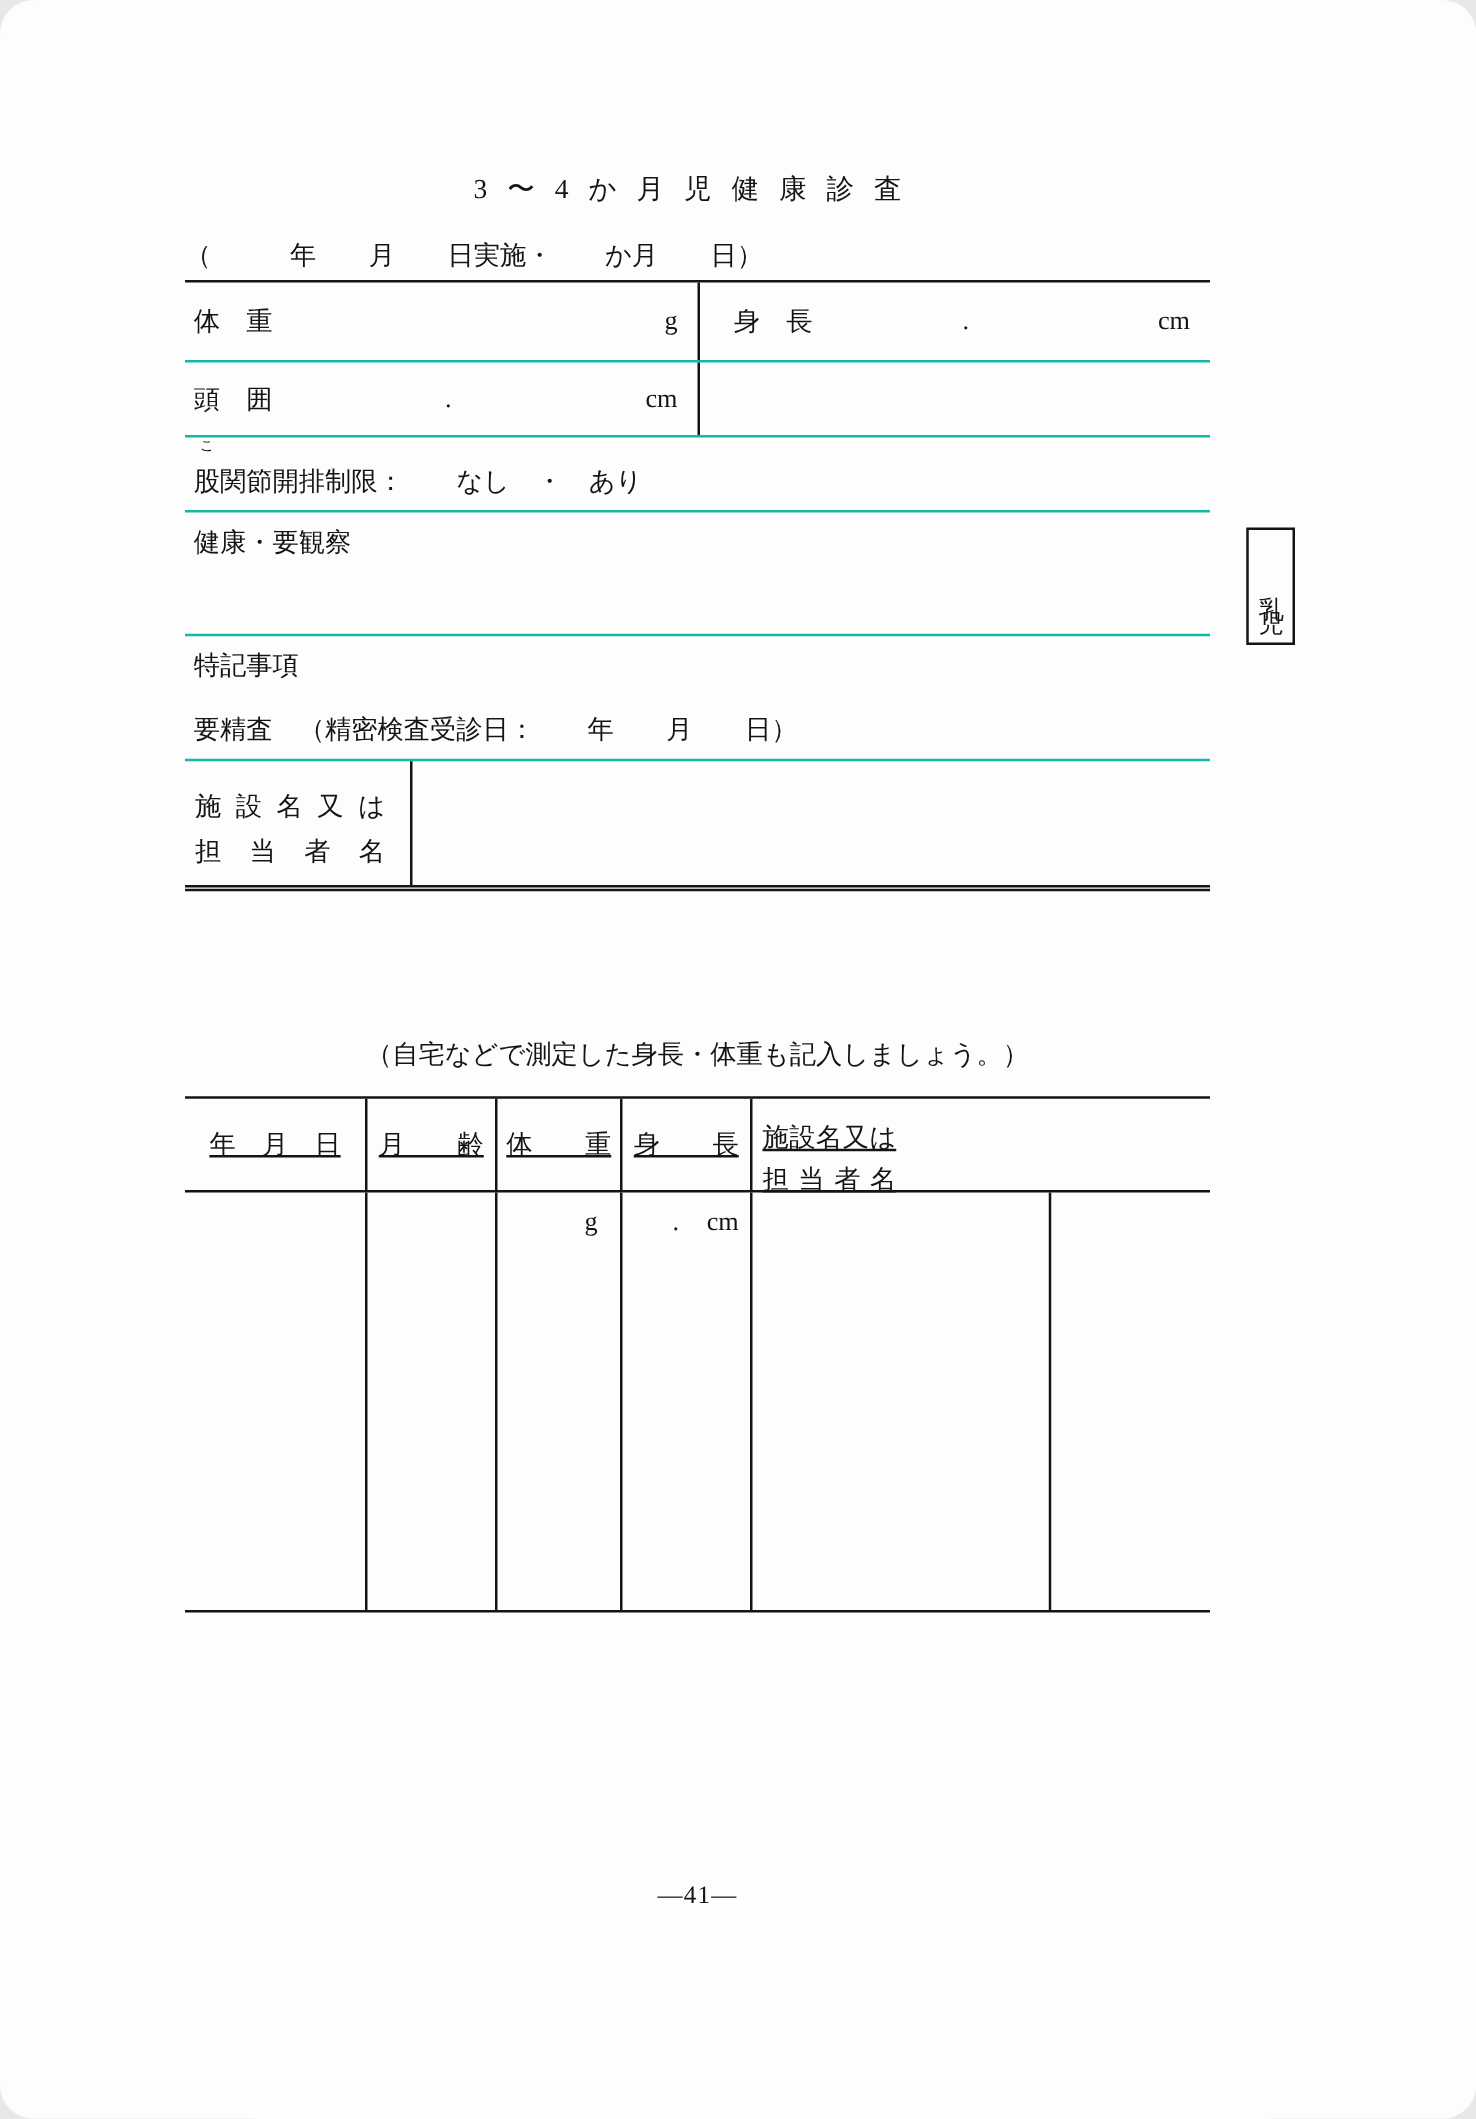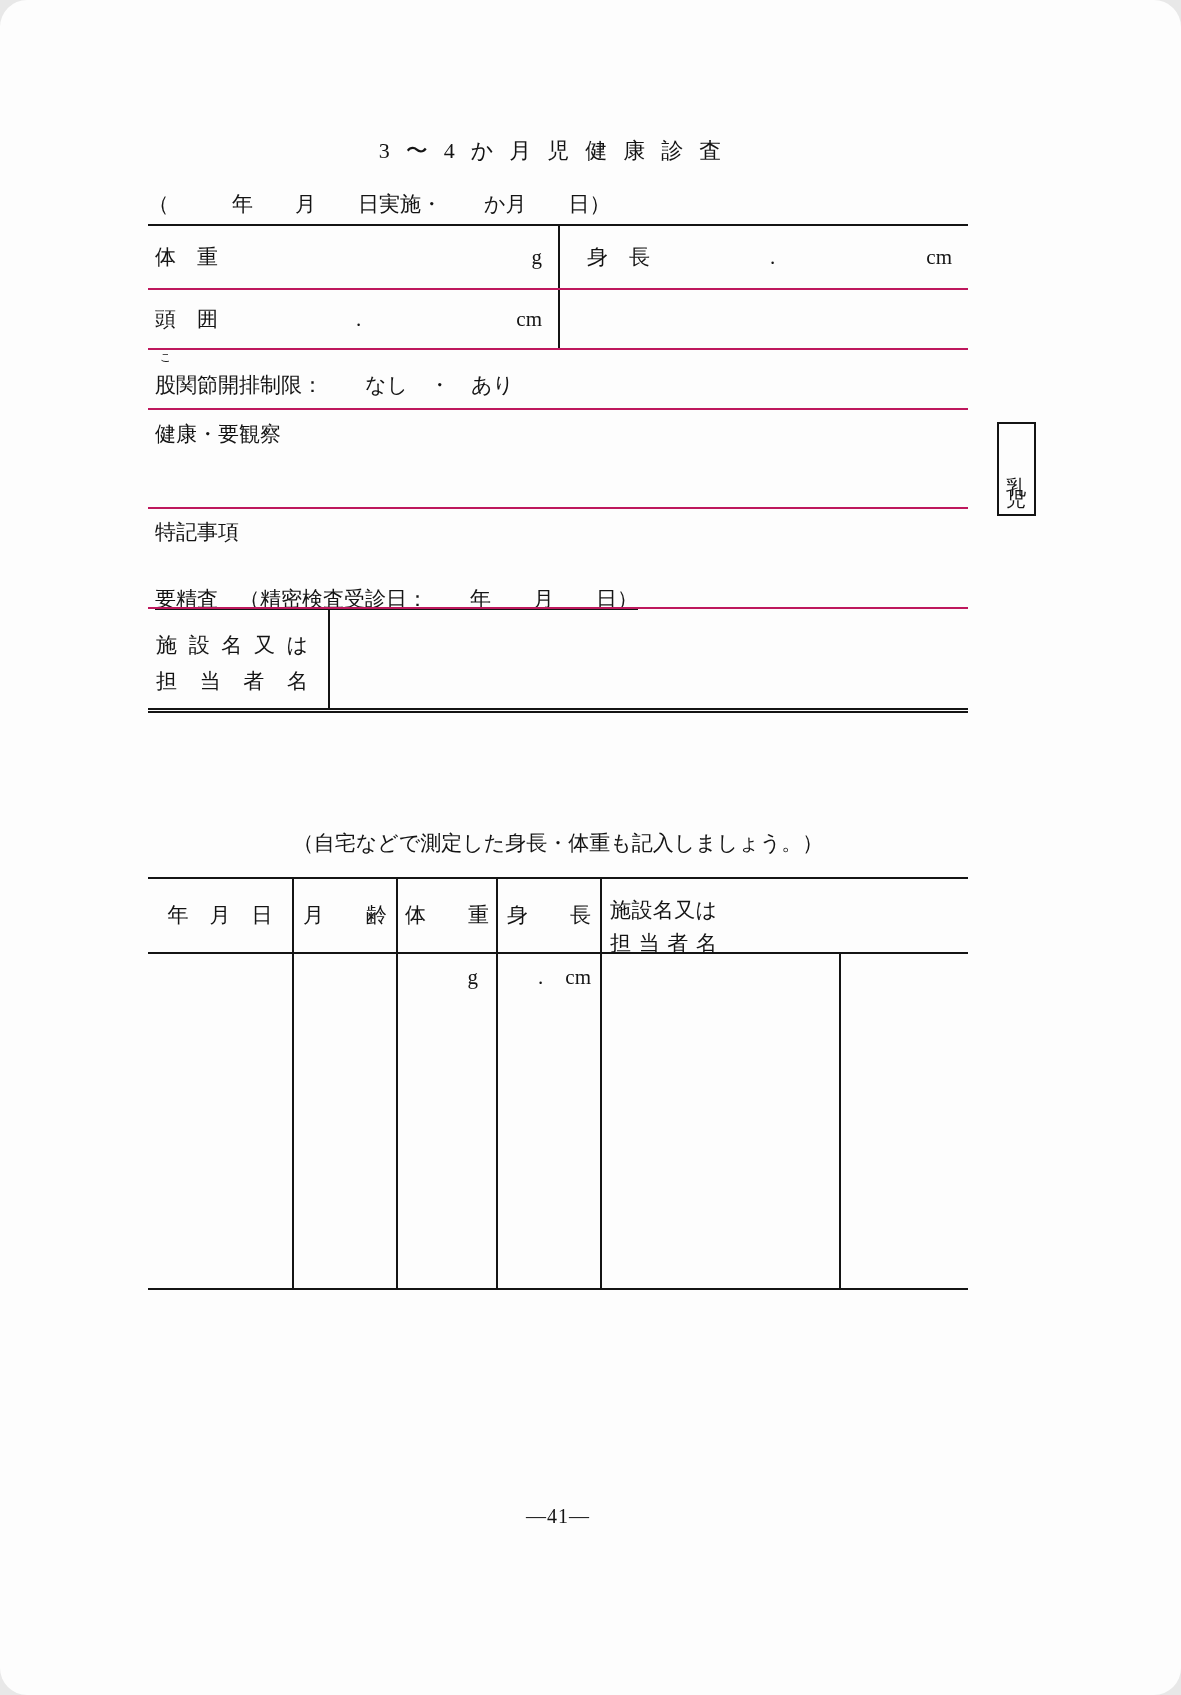--- a/index.html
+++ b/index.html
@@ -13,55 +13,55 @@
 
   
   .doc-title{left:148px;top:140px;width:820px;text-align:center;
     font-size:22px;letter-spacing:16px;}
   .doc-subtitle{left:148px;top:194px;width:820px;text-align:left;font-size:21px;}
 
   
   .t1{left:148px;top:224px;width:820px;
     border-top:2px solid #141414;border-bottom:5px double #141414;}
   .t1row{position:relative;display:flex;box-sizing:border-box;}
-  .t1row + .t1row{border-top:2px solid #be185d;}
+  .t1row + .t1row{border-top:2px solid #14b8a6;}
   .r1{height:62px;} .r2{height:60px;} .r3{height:63px;} .r4{height:60px;}
   .r5{height:99px;} .r6{height:100px;} .r7{height:101px;}
   .cell{position:relative;display:flex;align-items:center;box-sizing:border-box;}
   .cl{width:412px;border-right:2px solid #141414;padding-left:7px;}
   .cr{flex:1;padding-left:27px;}
   .full{flex:1;padding-left:7px;}
   .unit-r{position:absolute;right:16px;top:50%;transform:translateY(-50%);}
   .dot1{position:absolute;left:208px;top:50%;transform:translateY(-50%);}
   .dot2{position:absolute;left:210px;top:50%;transform:translateY(-50%);}
   .topalign{align-items:flex-start;padding-top:14px;}
   .furi{position:absolute;left:12px;top:2px;font-size:11px;}
   .r4 .full{align-items:flex-end;padding-bottom:12px;}
   .r6 .full{display:block;}
   .l-notes{position:absolute;left:7px;top:13px;}
-  .l-recheck{position:absolute;left:7px;top:80px;text-decoration:underline;}
+  .l-recheck{position:absolute;left:7px;top:64px;}
   .c-fac{width:182px;border-right:2px solid #141414;display:block;
     padding:18px 20px 0 8px;}
   .jline{text-align:justify;text-align-last:justify;text-justify:inter-character;
     line-height:36px;}
 
   
   .baby-tab{left:997px;top:422px;width:39px;height:94px;box-sizing:border-box;
     border:2px solid #141414;display:flex;align-items:center;justify-content:center;}
   .baby-tab span{writing-mode:vertical-rl;font-size:20px;letter-spacing:13px;
     padding-top:10px;}
 
   
   .rec-head{left:148px;top:798px;width:820px;text-align:center;font-size:21px;}
   .rec-sub{left:148px;top:833px;width:820px;text-align:center;font-size:21px;}
   .t2{left:148px;top:877px;width:820px;
     border-top:2px solid #141414;border-bottom:2px solid #141414;}
   .t2hdr{display:flex;border-bottom:2px solid #141414;height:73px;}
   .t2body{display:flex;height:334px;}
-  .hc,.bc{position:relative;box-sizing:border-box;}
+  .hc,.bc{position:relative;box-sizing:border-box;text-decoration:underline;}
   .hc{display:flex;align-items:center;justify-content:center;}
   .c1{width:146px;} .c2{width:104px;} .c3{width:100px;} .c4{width:104px;}
   .c5{width:239px;} .c6{width:127px;}
   .vr{border-right:2px solid #141414;}
   .hc6{display:block;padding:15px 12px 0 8px;}
   .hc6 .jline{line-height:33px;}
   .bg{position:absolute;right:18px;top:13px;}
   .bdot{position:absolute;left:40px;top:13px;}
   .bcm{position:absolute;right:9px;top:13px;}
 

